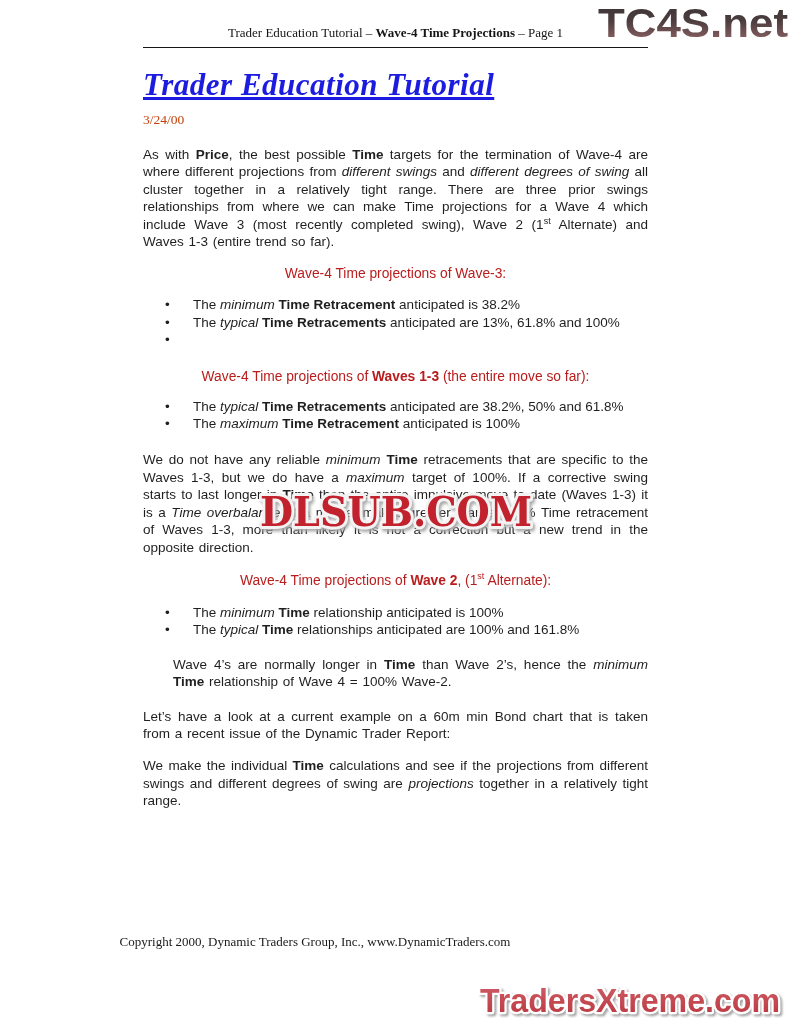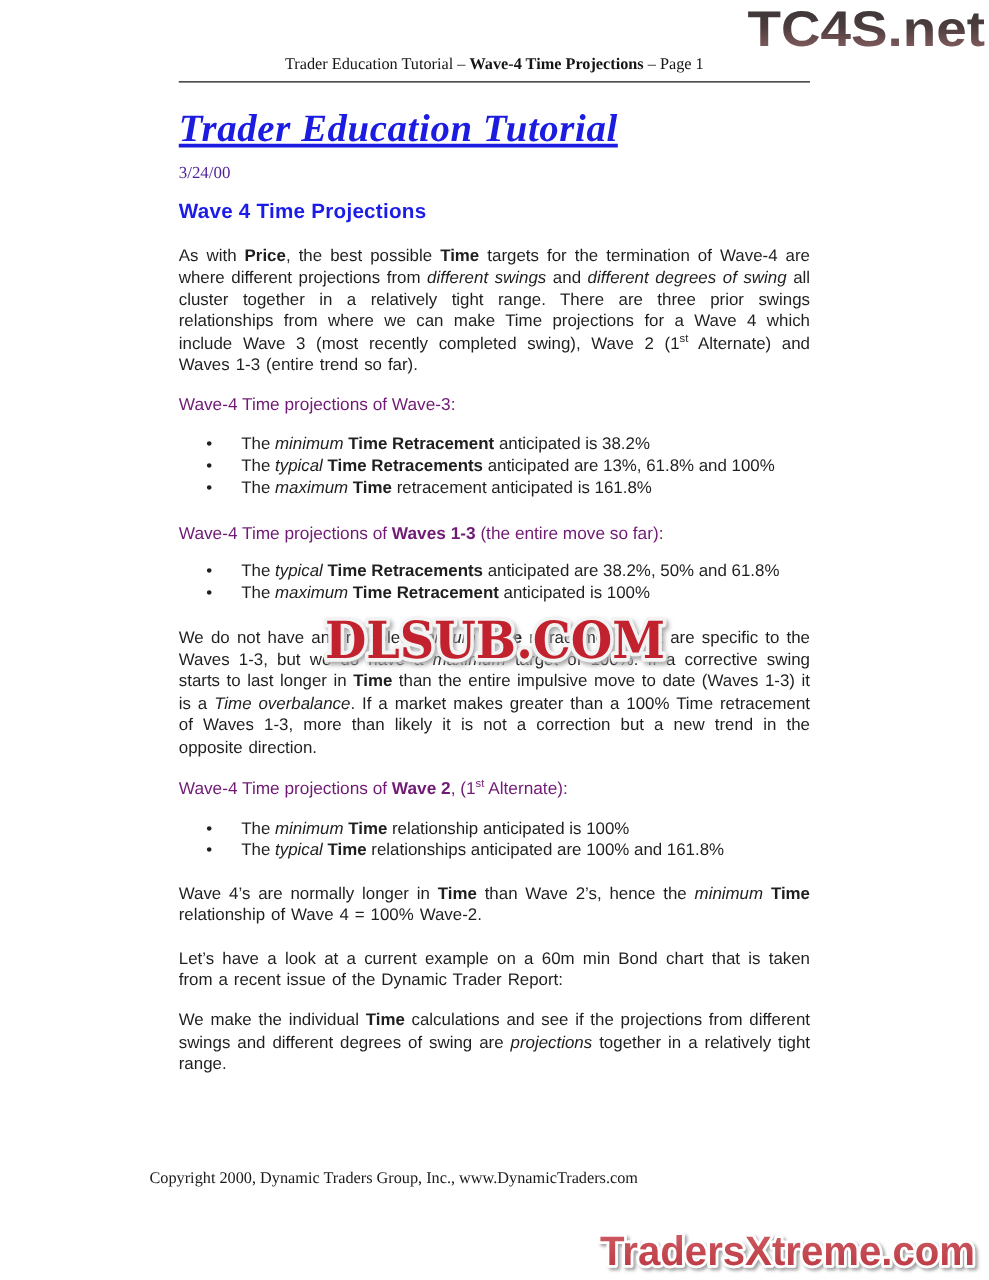--- a/index.html
+++ b/index.html
@@ -3,52 +3,52 @@
 <meta charset="utf-8">
 <style>
   html,body { margin:0; padding:0; background:#ffffff; }
   .page {
     position:relative; width:791px; height:1024px; background:#ffffff;
     overflow:hidden; font-family:"Liberation Sans", sans-serif; color:#1f1f1f;
   }
   .content { margin:0 143px; width:505px; }
 
   .runhead {
-    padding-top:43px; text-align:center;
+    padding-top:25px; text-align:center;
     font-family:"Liberation Serif", serif; font-size:13px; color:#151515;
     white-space:nowrap;
   }
   .runhead .b { font-weight:bold; }
 
   .rule { margin-top:6px; height:0; border-top:1.5px solid #161616; }
 
   .doc-title {
     margin:18px 0 0; font-family:"Liberation Serif", serif;
     font-style:italic; font-weight:bold; font-size:31px; line-height:38px;
     color:#1c1ce0; letter-spacing:0.5px;text-decoration:underline;
   }
-  .doc-date { margin-top:8px; font-family:"Liberation Serif", serif; font-size:13.5px; color:#4c1d95; }
+  .doc-date { margin-top:8px; font-family:"Liberation Serif", serif; font-size:13.5px; color:#c2410c; }
 
   p.body {
     margin:17px 0 0; font-size:13.5px; line-height:17.4px;
     text-align:justify; text-align-last:left; word-spacing:1px;
   }
   #p2 { margin-top:18px; }
   #p3 { margin-top:19px; }
-  #p4 { margin-top:17px; }
+  #p4 { margin-top:17px;margin-left:30px; }
   #p5 { }
   #p6 { margin-top:15px; }
 
   .section-heading {
     margin:14px 0 0; font-size:16.5px; line-height:18px;
     font-weight:bold; color:#1c1ce8; letter-spacing:0.2px;
   }
   .sub-heading {
     margin:15px 0 0; font-size:13.8px; line-height:17px;
-    font-weight:normal; color:#701a75;
+    font-weight:normal; color:#b91c1c;text-align:center;
   }
   #sub2 { margin-top:19px; }
   #sub3 { margin-top:16px; }
 
   ul.blist { list-style:none; margin:14px 0 0; padding:0 0 0 22px; font-size:13.5px; line-height:17.4px; }
   #list2 { margin-top:13px; }
   #list3 { margin-top:15px; }
   ul.blist li { display:flex; }
   .bullet { flex:none; width:28px; }
 
@@ -88,37 +88,35 @@
     <div class="runhead">
       <span>Trader Education Tutorial – </span><span class="b">Wave-4 Time Projections</span><span> – Page 1</span>
     </div>
 
     <div class="rule"></div>
 
     <h1 class="doc-title">Trader Education Tutorial</h1>
     <div class="doc-date">3/24/00</div>
 
 
-    <h2 class="section-heading">Wave 4 Time Projections</h2>
 
     <p class="body" id="p2"><span>As with </span><span class="b">Price</span><span>, the best possible </span><span class="b">Time</span><span> targets for the termination of Wave-4 are where different projections from </span><span class="i">different swings</span><span> and </span><span class="i">different degrees of swing</span><span> all cluster together in a relatively tight range. There are three prior swings relationships from where we can make Time projections for a Wave 4 which include Wave 3 (most recently completed swing), Wave 2 (1</span><sup>st</sup><span> Alternate) and Waves 1-3 (entire trend so far).</span></p>
 
     <h3 class="sub-heading" id="sub1"><span>Wave-4 Time projections of Wave-3:</span></h3>
     <ul class="blist" id="list1">
       <li>
         <span class="bullet">•</span>
         <span><span>The </span><span class="i">minimum</span><span> </span><span class="b">Time Retracement</span><span> anticipated is 38.2%</span></span>
       </li>
       <li>
         <span class="bullet">•</span>
         <span><span>The </span><span class="i">typical</span><span> </span><span class="b">Time Retracements</span><span> anticipated are 13%, 61.8% and 100%</span></span>
       </li>
       <li>
         <span class="bullet">•</span>
-        <span><span>The </span><span class="i">maximum</span><span> </span><span class="b">Time</span><span> retracement anticipated is 161.8%</span></span>
       </li>
     </ul>
 
     <h3 class="sub-heading" id="sub2"><span>Wave-4 Time projections of </span><span class="b">Waves 1-3</span><span> (the entire move so far):</span></h3>
     <ul class="blist" id="list2">
       <li>
         <span class="bullet">•</span>
         <span><span>The </span><span class="i">typical</span><span> </span><span class="b">Time Retracements</span><span> anticipated are 38.2%, 50% and 61.8%</span></span>
       </li>
       <li>

